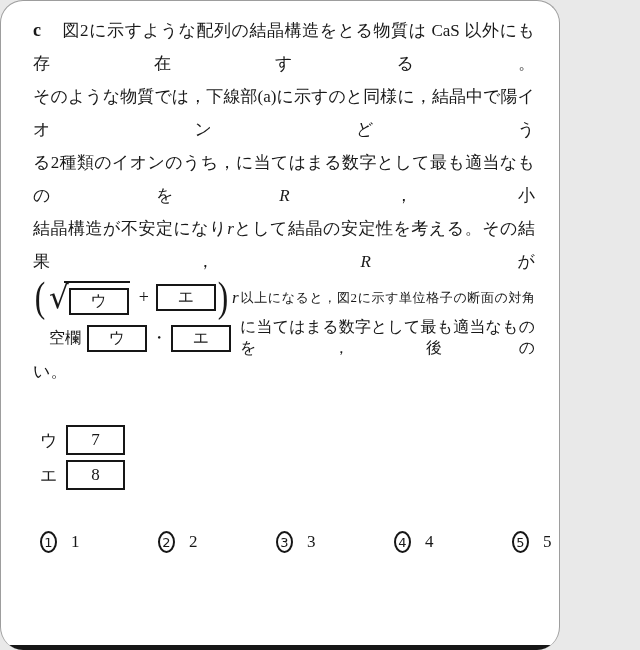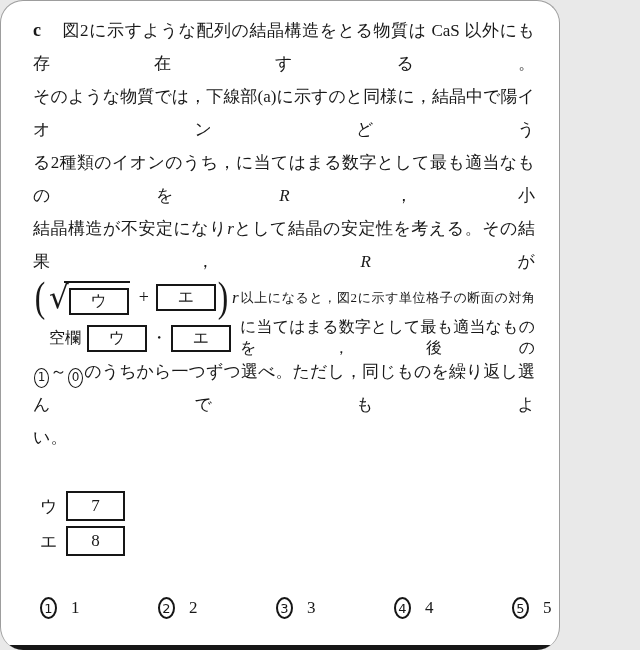--- a/index.html
+++ b/index.html
@@ -166,21 +166,20 @@
     </div>
 
     <div class="qpara">
       <div class="q1">
         <span class="qlead">空欄</span>
         <span class="ibox">ウ</span>
         <span class="qdot">・</span>
         <span class="ibox">エ</span>
         <span class="qtail j">に当てはまる数字として最も適当なものを，後の</span>
       </div>
-      <div class="line j"><span class="circ inline">1</span><span>～</span><span class="circ inline">0</span><span>のうちから一つずつ選べ。ただし，同じものを繰り返し選んでもよ</span></div>
       <div class="line">い。</div>
     </div>
 
     <div class="answers">
       <div class="ans-row">
         <span class="ans-label">ウ</span>
         <span class="ans-box">
             <span>7</span>
           </span>
       </div>

